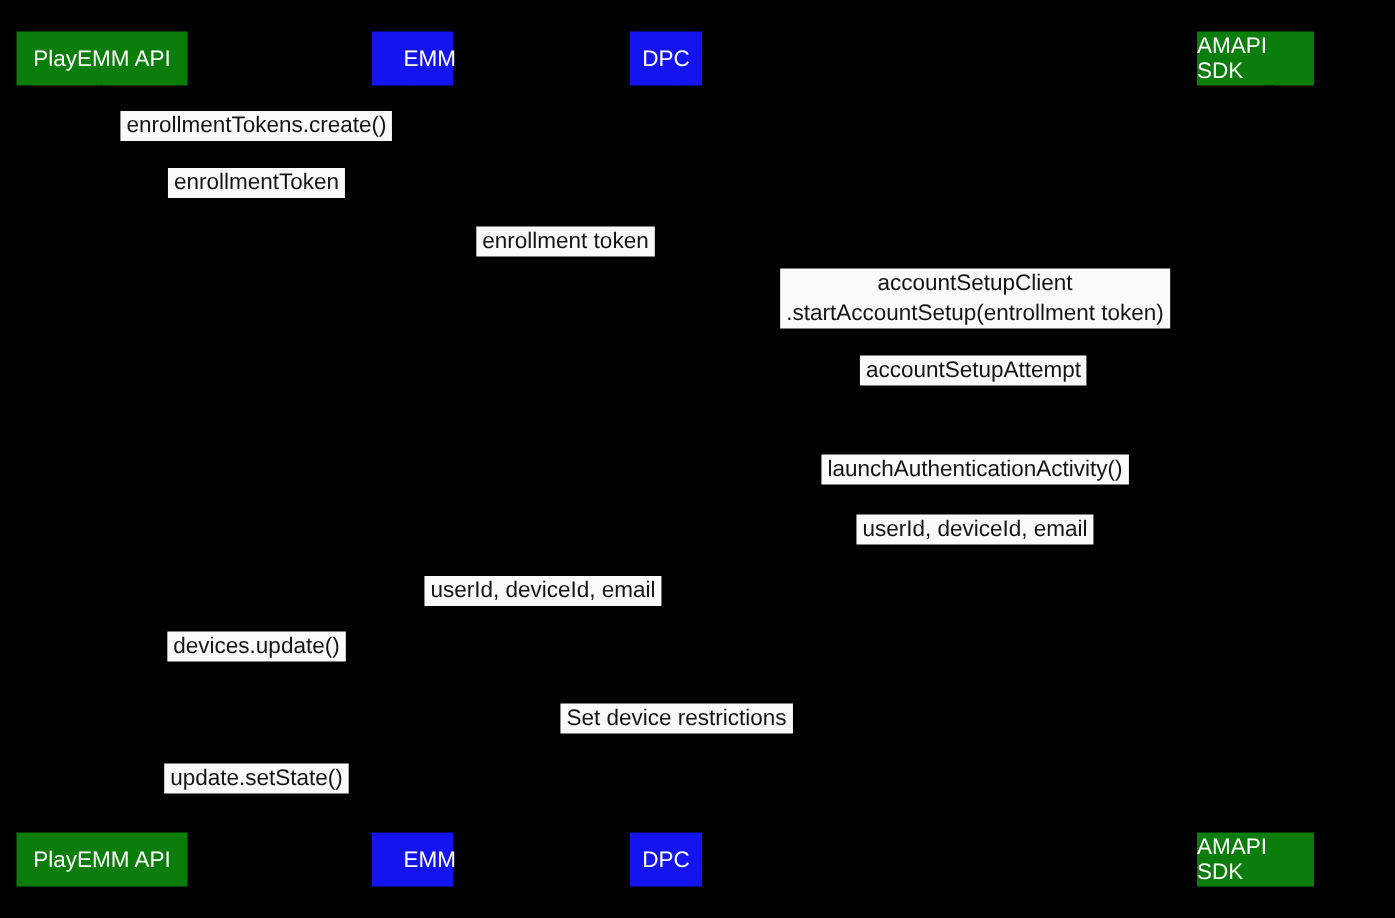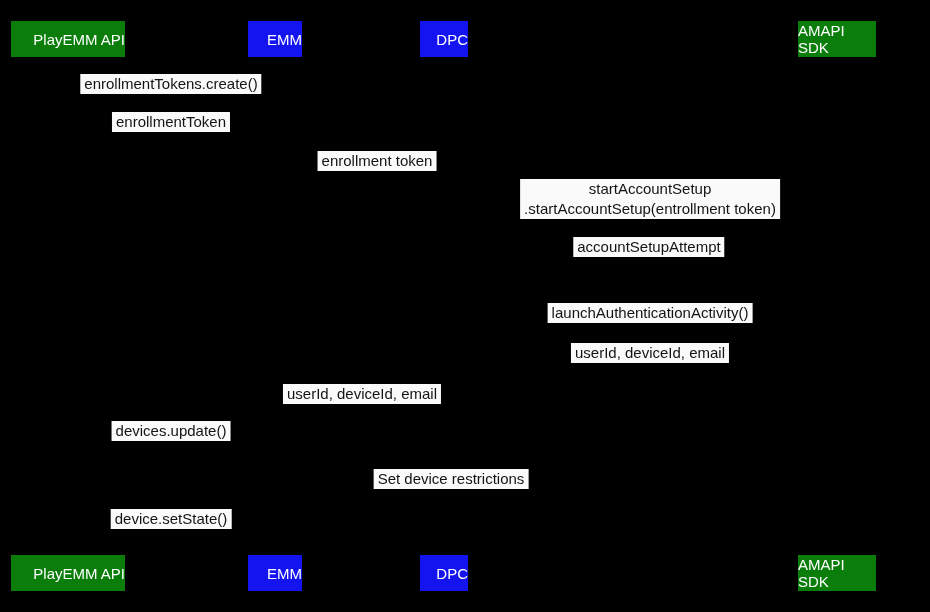--- a/index.html
+++ b/index.html
@@ -15,21 +15,21 @@
     position:relative;
     width:930px;height:612px;
     background:var(--background);
     overflow:hidden;
     font-family:"Liberation Sans","DejaVu Sans",sans-serif;
   }
   
   .participant{
     position:absolute;
     height:36px;
-    display:flex;align-items:center;justify-content:flex-end;
+    display:flex;align-items:center;justify-content:center;
     color:var(--participant_text);
     font-size:15px;
     box-sizing:border-box;
   }
   .participant.green{background:var(--participant_green);}
   .participant.blue{background:var(--participant_blue);}
   .row-top{top:21px;}
   .row-bottom{top:555px;}
   .pos-playemm{left:11px;width:114px;}
   .pos-emm{left:248px;width:54px;padding-left:23px;}
@@ -95,21 +95,21 @@
   <div class="msg m1">
     <span>enrollmentTokens.create()</span>
   </div>
   <div class="msg m2">
     <span>enrollmentToken</span>
   </div>
   <div class="msg m3">
     <span>enrollment token</span>
   </div>
   <div class="msg m4">
-    <span>startAccountSetup</span>
+    <span>accountSetupClient</span>
     <span>.startAccountSetup(entrollment token)</span>
   </div>
   <div class="msg m5">
     <span>accountSetupAttempt</span>
   </div>
   <div class="msg m6">
     <span>launchAuthenticationActivity()</span>
   </div>
   <div class="msg m7">
     <span>userId, deviceId, email</span>
@@ -117,21 +117,21 @@
   <div class="msg m8">
     <span>userId, deviceId, email</span>
   </div>
   <div class="msg m9">
     <span>devices.update()</span>
   </div>
   <div class="msg m10">
     <span>Set device restrictions</span>
   </div>
   <div class="msg m11">
-    <span>device.setState()</span>
+    <span>update.setState()</span>
   </div>
 
   <div class="participant green row-bottom pos-playemm">
     <span>PlayEMM API</span>
   </div>
   <div class="participant blue row-bottom pos-emm">
     <span>EMM</span>
   </div>
   <div class="participant blue row-bottom pos-dpc">
     <span>DPC</span>

